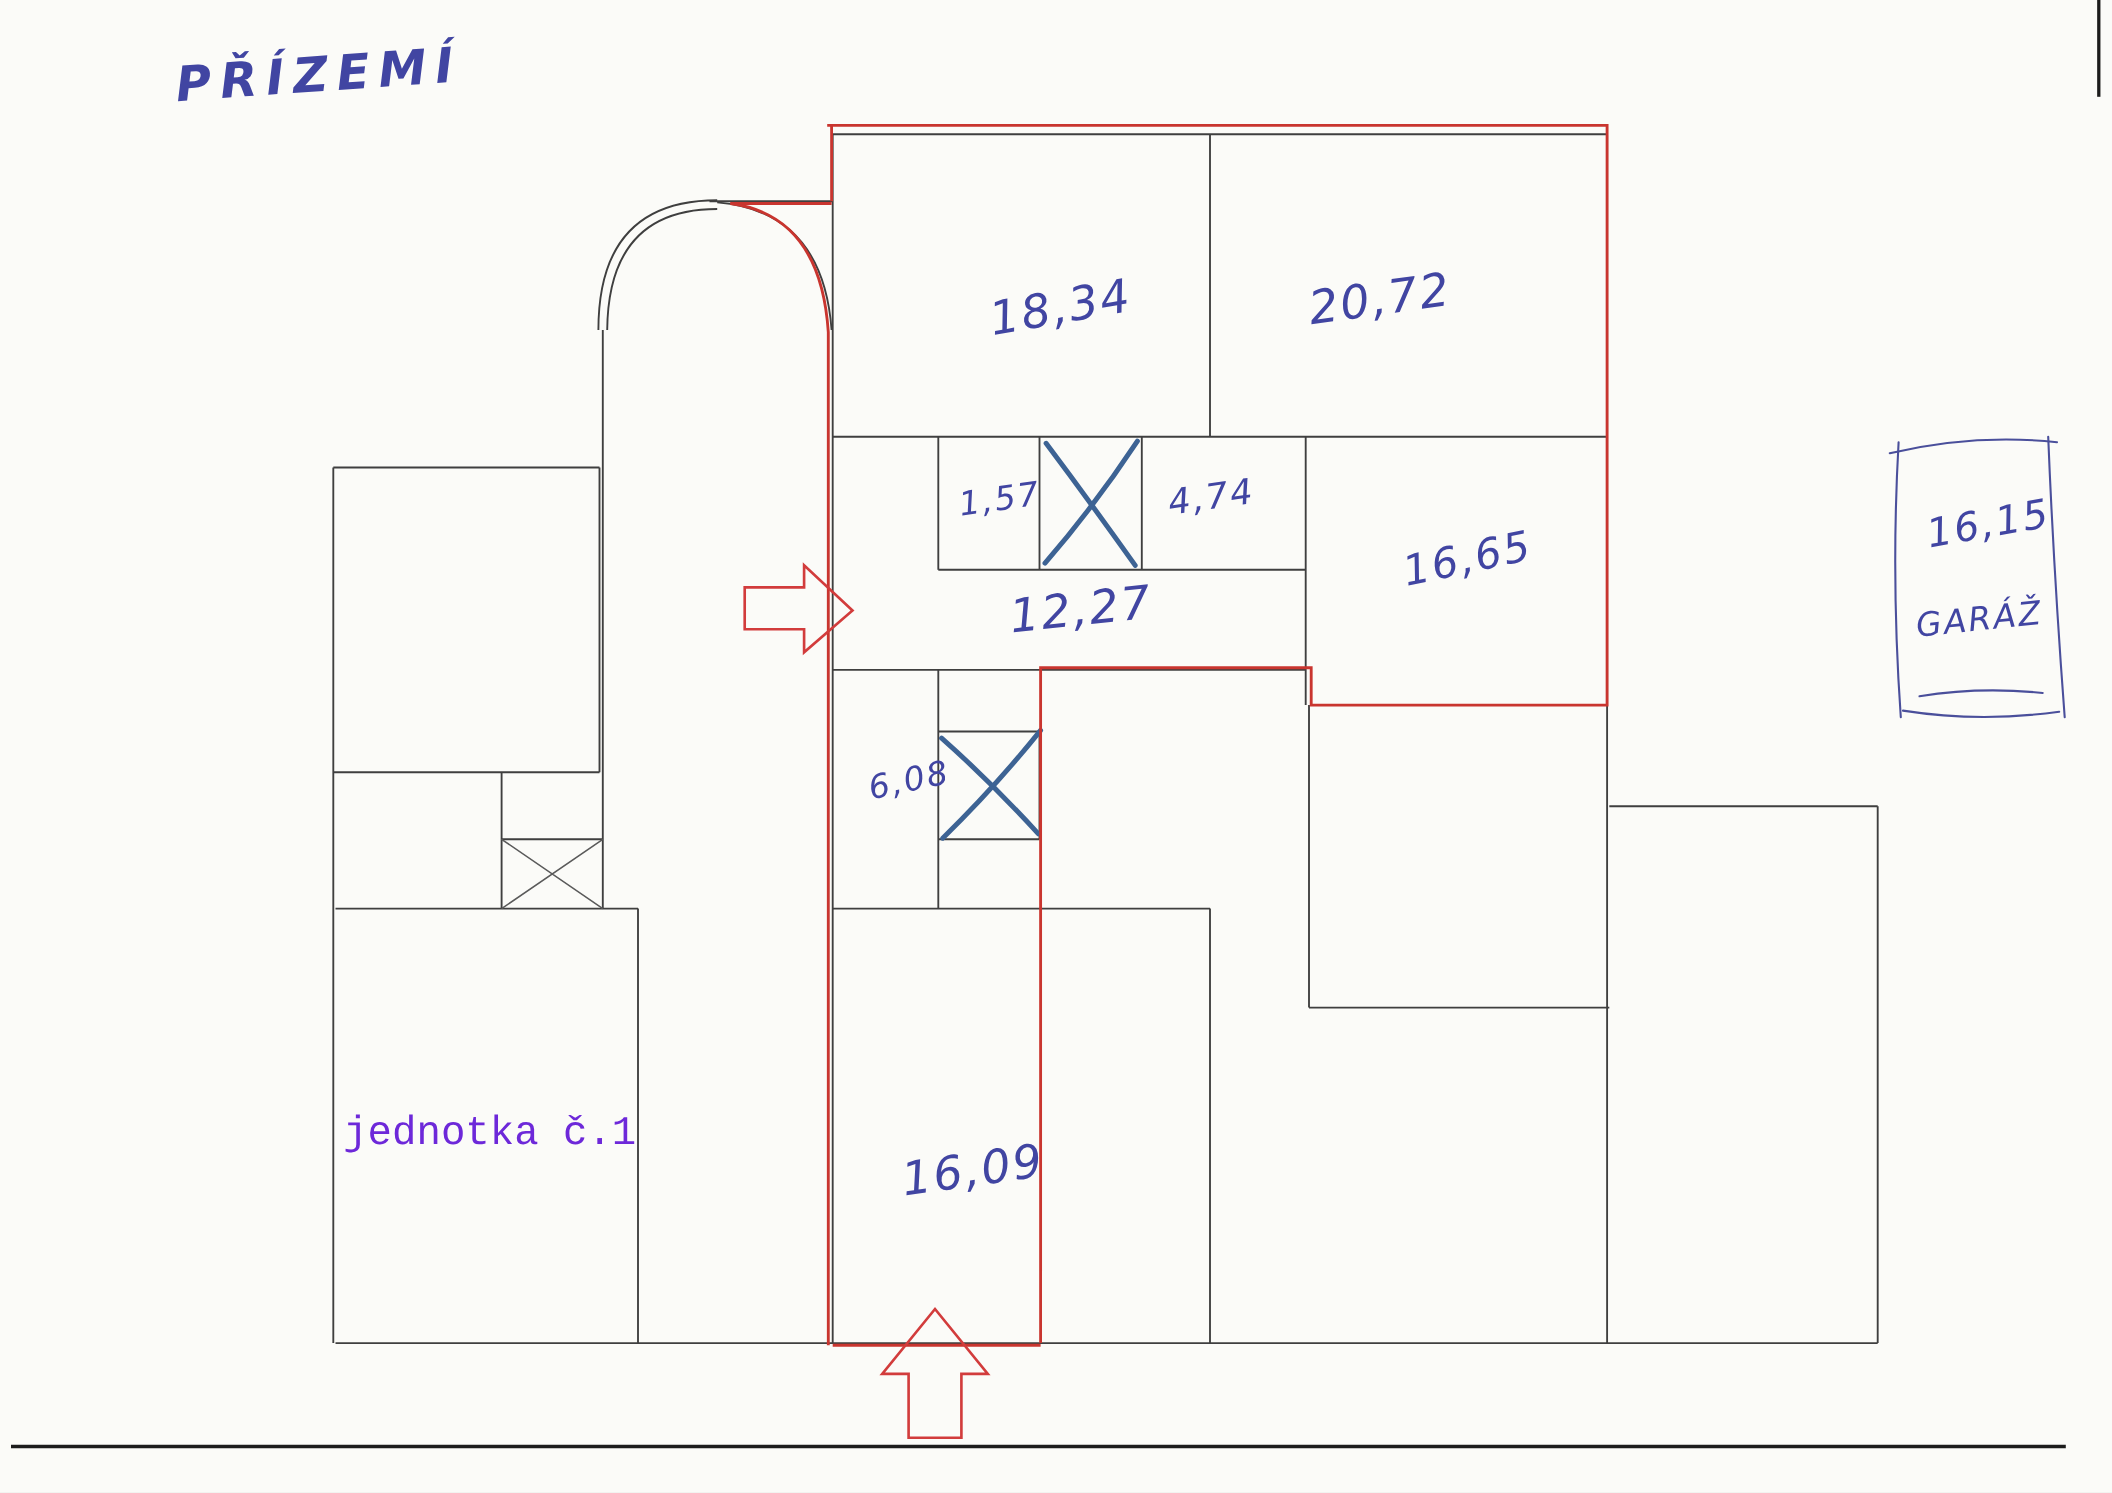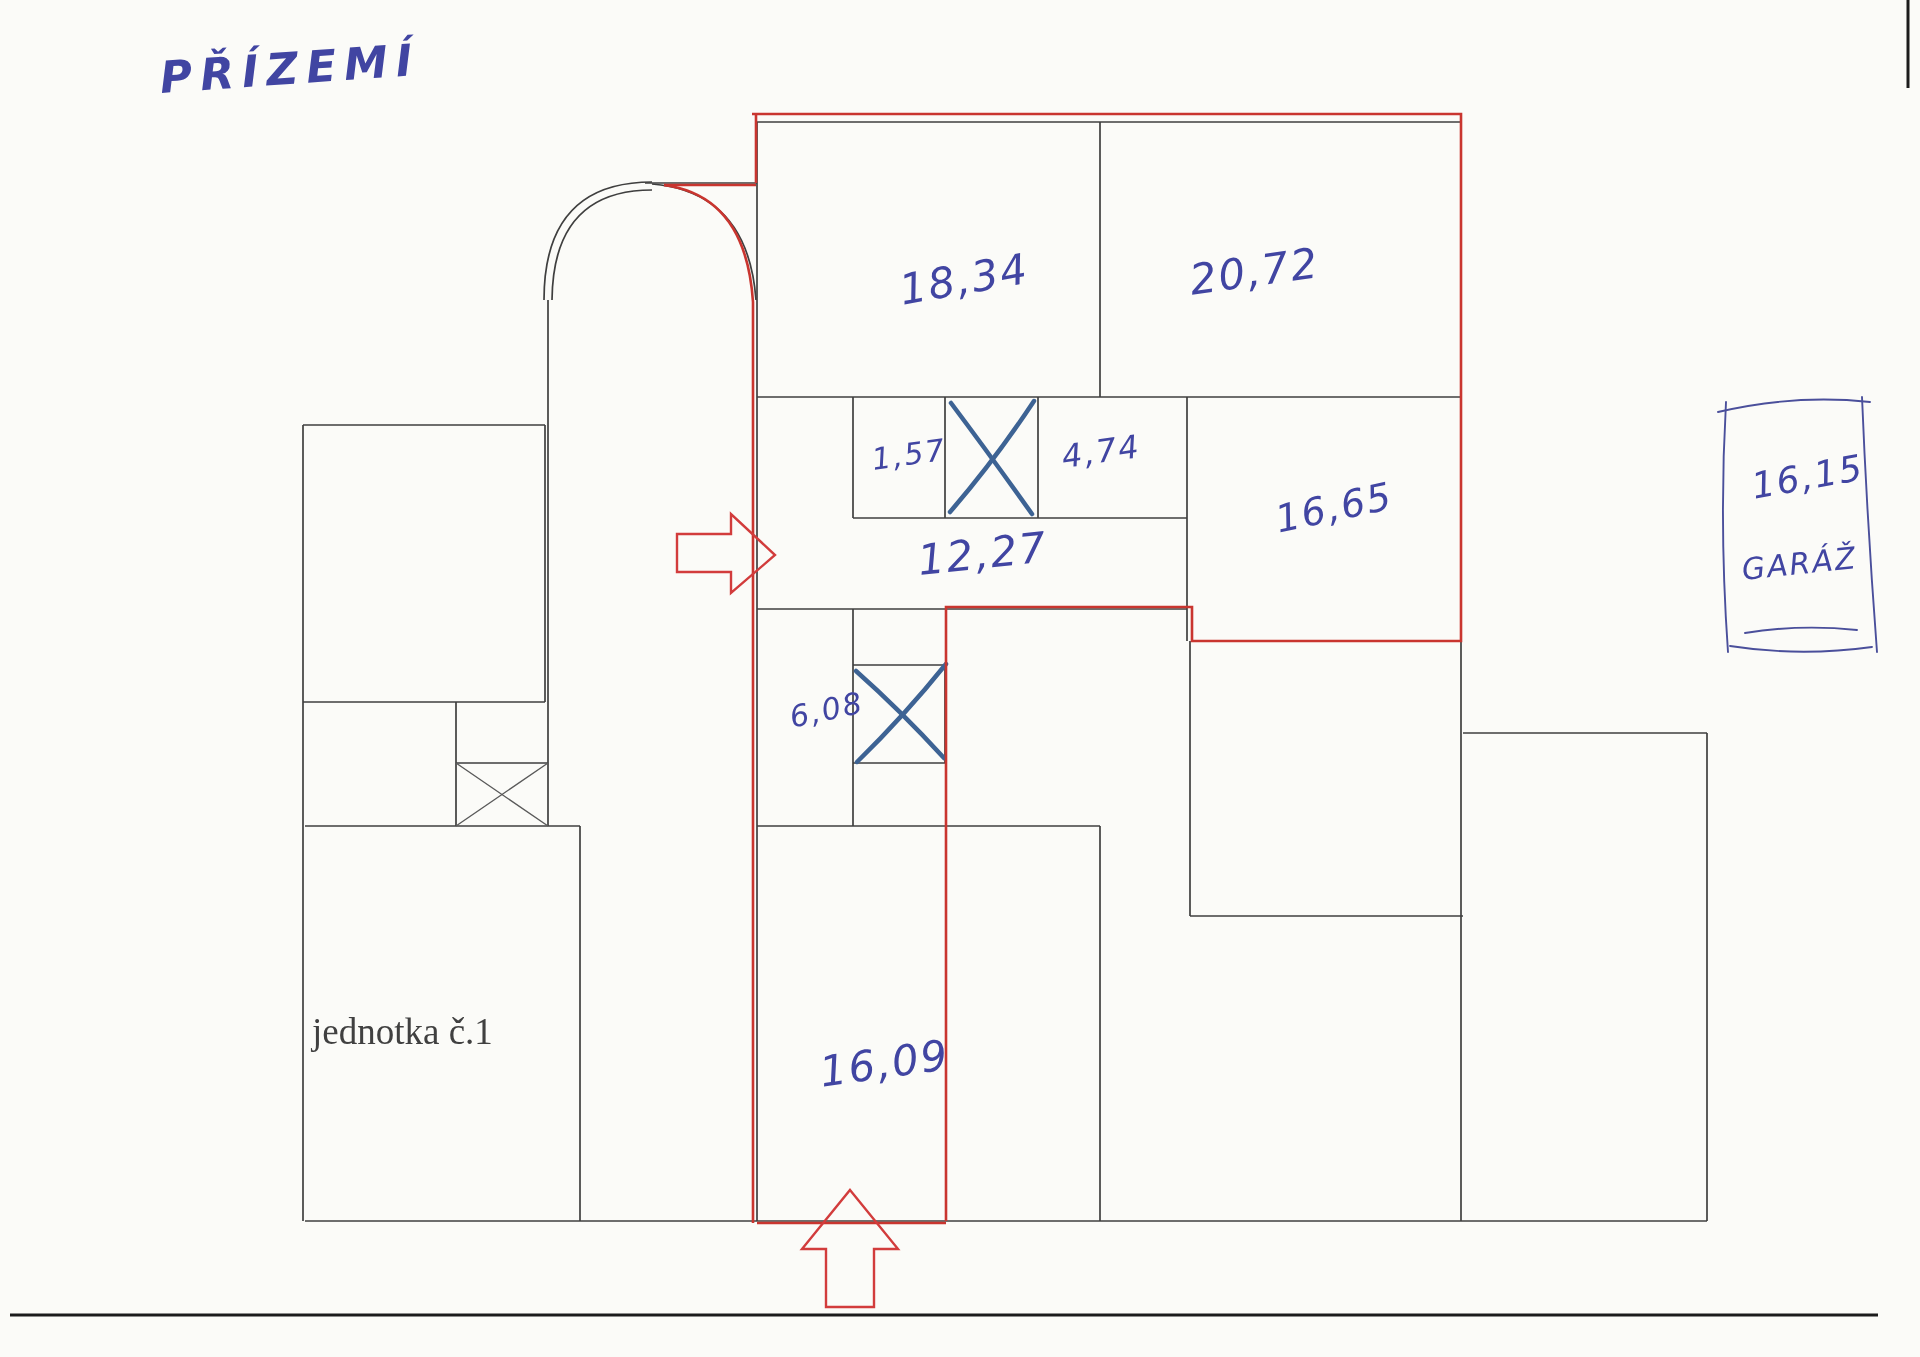--- a/index.html
+++ b/index.html
@@ -19,22 +19,22 @@
     white-space:nowrap;
     transform-origin:left center;
     letter-spacing:2px;
   }
   .title-hw{
     letter-spacing:8px;
     font-weight:bold;
   }
   .printed{
     position:absolute;
-    color:#404040;
-    font-family:Liberation Serif, serif;
+    color:#6d28d9;
+    font-family:Liberation Mono, monospace;
     white-space:nowrap;
   }
 </style>
 </head>
 <body>
 
 <div class="page">
 
   <svg class="plan" width="1920" height="1357" viewBox="0 0 1920 1357">
 

